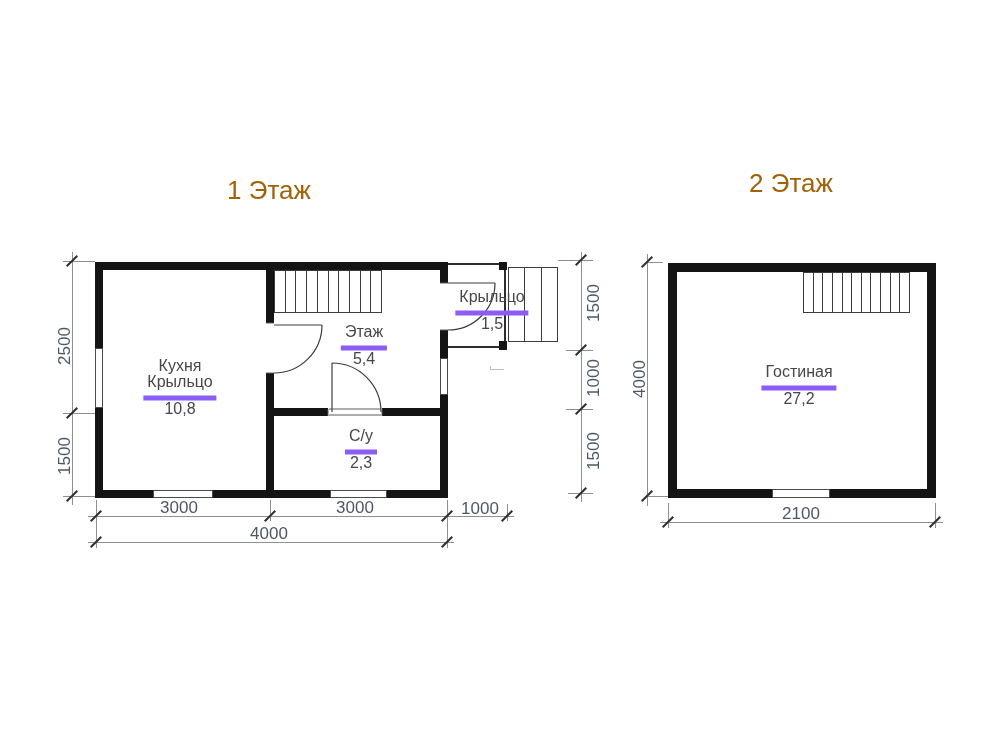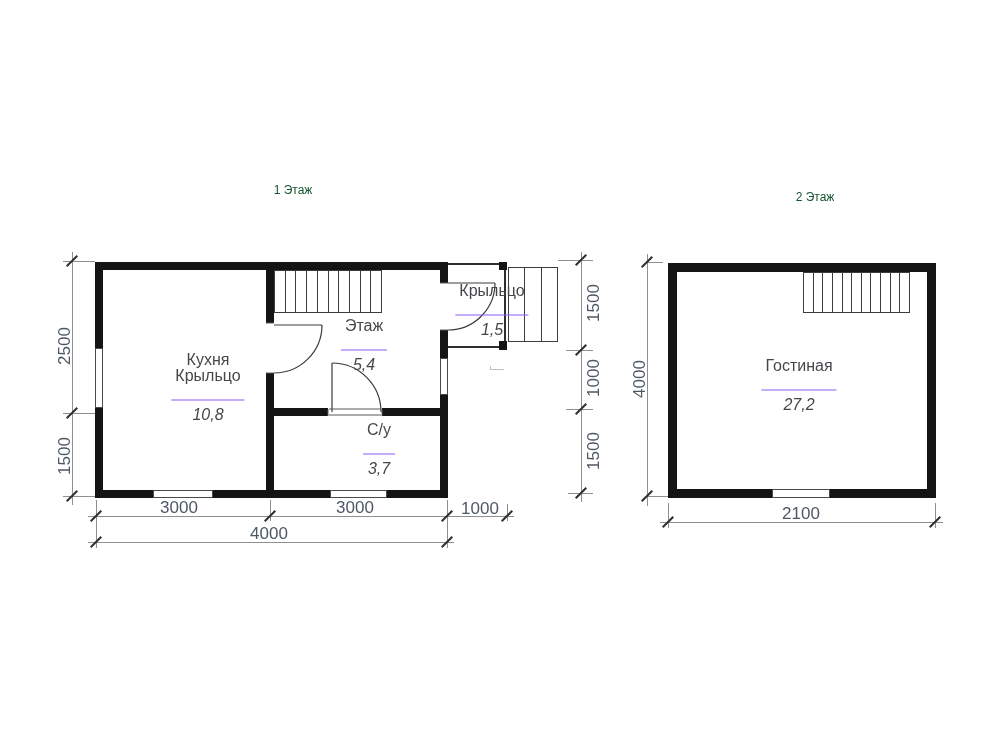--- a/index.html
+++ b/index.html
@@ -13,34 +13,34 @@
   .stairs > div{flex:1;border-right:1px solid #3c3c3c;}
   .stairs > div:last-child{border-right:none;}
   .dline{position:absolute;background:#8f8f8f;}
   .tick{position:absolute;width:15px;height:2px;background:#2f2f2f;
         transform:translate(-50%,-50%) rotate(-45deg);}
   .dim{position:absolute;color:#4e5865;font-size:17px;line-height:17px;white-space:nowrap;
        transform:translate(-50%,-50%);}
   .dim.v{transform:translate(-50%,-50%) rotate(-90deg);}
   .room{position:absolute;color:#46474b;text-align:center;transform:translate(-50%,-50%);
         font-size:16px;line-height:16px;white-space:nowrap;}
-  .room .rname{border-bottom:1px solid #8b5cf6;padding:0 4px 16px;}
-  .room .rarea{padding-top:6px;font-style:italic;}
-  .title{position:absolute;color:#14532d;font-size:12px;line-height:20px;white-space:nowrap;
-         transform:translate(-50%,-50%);margin-left:24px;}
+  .room .rname{border-bottom:5px solid #8b5cf6;padding:0 4px 6px;}
+  .room .rarea{padding-top:0;}
+  .title{position:absolute;color:#a16207;font-size:26px;line-height:20px;white-space:nowrap;
+         transform:translate(-50%,-50%);}
   svg{position:absolute;left:0;top:0;}
   .artifact{position:absolute;background:#bfbfbf;}
 </style>
 </head>
 <body>
 
 <div id="canvas">
 
   <div class="title" style="left:269px;top:190px;">1 Этаж</div>
-  <div class="title" style="left:791px;top:197px;">2 Этаж</div>
+  <div class="title" style="left:791px;top:183px;">2 Этаж</div>
 
   <div class="wall" style="left:95px;top:262px;width:353px;height:8px;"></div>
   <div class="wall" style="left:95px;top:490px;width:60px;height:8px;"></div>
   <div class="wall" style="left:213px;top:490px;width:117px;height:8px;"></div>
   <div class="wall" style="left:387px;top:490px;width:61px;height:8px;"></div>
   <div class="wall" style="left:95px;top:270px;width:8px;height:78px;"></div>
   <div class="wall" style="left:95px;top:408px;width:8px;height:82px;"></div>
   <div class="wall" style="left:440px;top:270px;width:8px;height:13px;"></div>
   <div class="wall" style="left:440px;top:330px;width:8px;height:28px;"></div>
   <div class="wall" style="left:440px;top:395px;width:8px;height:95px;"></div>
@@ -112,36 +112,36 @@
       <line x1="266" y1="373" x2="274" y2="373"></line>
       <line x1="328" y1="409" x2="328" y2="416"></line>
       <line x1="382" y1="409" x2="382" y2="416"></line>
       <line x1="329" y1="409" x2="381" y2="409"></line>
       <line x1="329" y1="415" x2="381" y2="415"></line>
       <line x1="440" y1="283" x2="448" y2="283"></line>
       <line x1="440" y1="330" x2="448" y2="330"></line>
     </g>
   </svg>
 
-  <div class="room" style="left:180px;top:387px;margin-left:28px;">
+  <div class="room" style="left:180px;top:387px;">
     <div class="rname">
       <div>Кухня</div>
       <div>Крыльцо</div>
     </div>
     <div class="rarea">10,8</div>
   </div>
 
   <div class="room" style="left:364px;top:345px;">
     <div class="rname">Этаж</div>
     <div class="rarea">5,4</div>
   </div>
 
-  <div class="room" style="left:379px;top:449px;">
+  <div class="room" style="left:361px;top:449px;">
     <div class="rname">С/у</div>
-    <div class="rarea">3,7</div>
+    <div class="rarea">2,3</div>
   </div>
 
   <div class="room" style="left:492px;top:310px;">
     <div class="rname">Крыльцо</div>
     <div class="rarea">1,5</div>
   </div>
 
   <div class="room" style="left:799px;top:385px;">
     <div class="rname">Гостиная</div>
     <div class="rarea">27,2</div>

